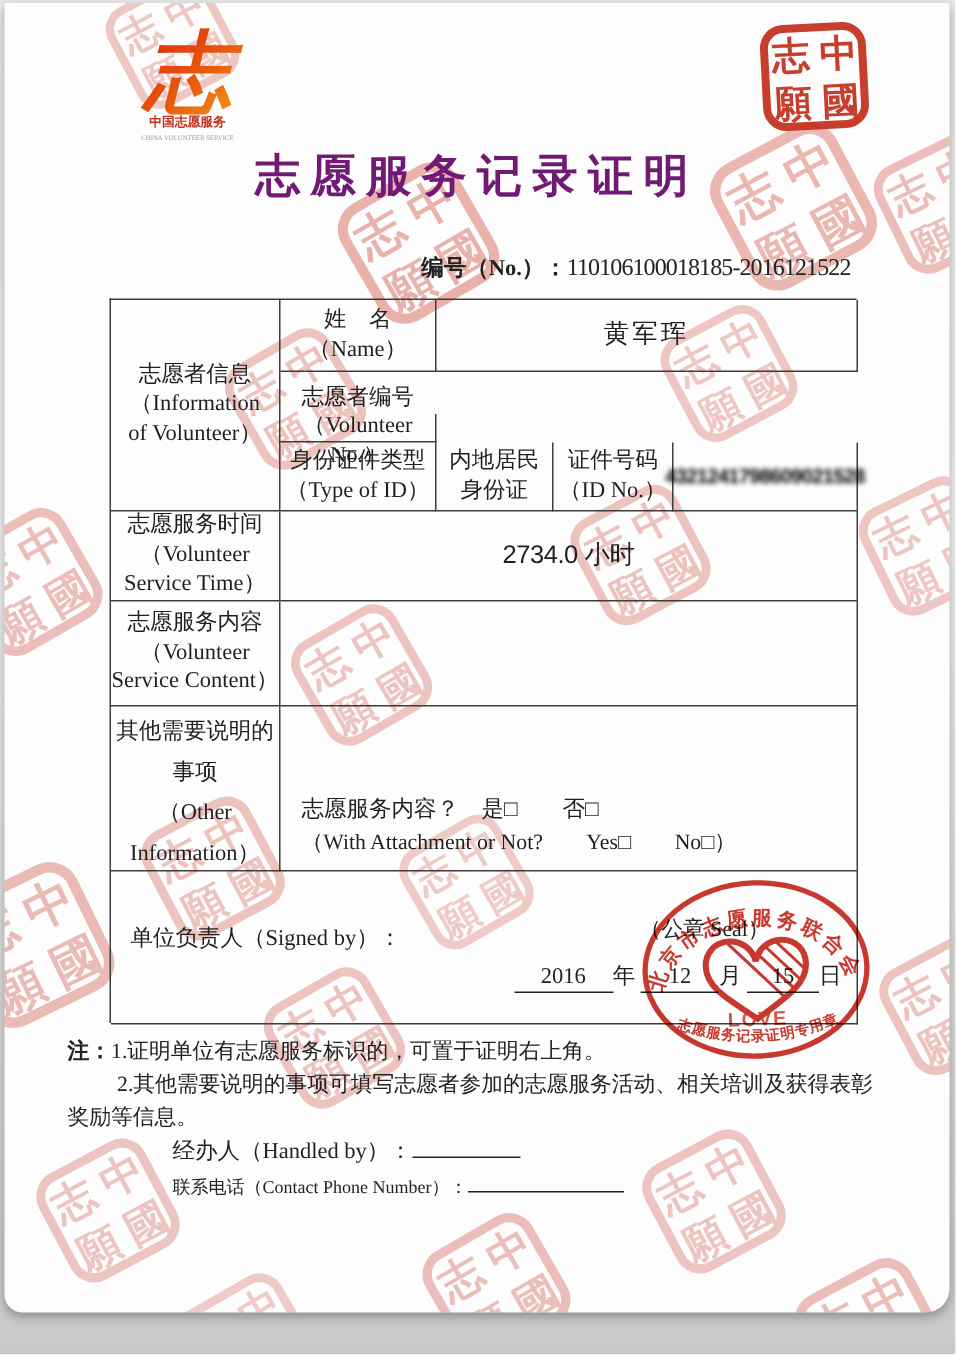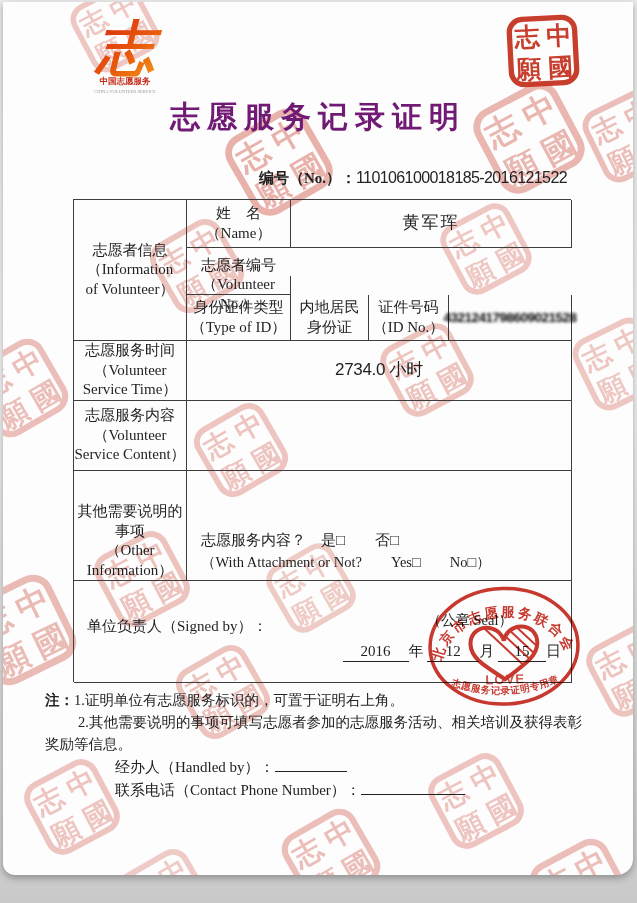--- a/index.html
+++ b/index.html
@@ -15,38 +15,38 @@
   
   .logo { position:absolute; left:70px; top:12px; width:104px; height:84px; }
   .corner-seal { position:absolute; left:502px; top:11px; width:76px; height:76px; transform:rotate(-3deg); opacity:.93; }
   .title { position:absolute; left:0; top:95px; width:100%; text-align:center;
            font-family:"Liberation Sans", sans-serif; font-weight:700; font-size:30px;
            letter-spacing:7px; color:#701a75; }
   .subtitle { position:absolute; left:0; top:140px; width:100%; text-align:center;
               font-size:17px; letter-spacing:.5px; color:#222; }
   .serial { position:absolute; right:66px; top:167px; font-size:15px; white-space:nowrap; }
   .serial .lab { font-weight:700; }
-  .serial .num { font-family:Liberation Sans, sans-serif; font-size:16px; letter-spacing:-.6px; font-weight:500;text-align:right; }
+  .serial .num { font-family:Liberation Serif, serif; font-size:16px; letter-spacing:-.6px; font-weight:500;text-align:right; }
 
   
   .cert-table { position:absolute; left:70px; top:197px; width:498px; height:483px;
     display:grid; grid-template-columns:113px 104px 78px 80px 123px;
     grid-template-rows:48px 47px 46px 60px 70px 110px 102px;
     border-top:1.4px solid #3d3d3d; border-left:1.4px solid #3d3d3d; }
   .cell { border-right:1.4px solid #3d3d3d; border-bottom:1.4px solid #3d3d3d;
     display:flex; flex-direction:column; align-items:center; justify-content:center;
     text-align:center; font-size:15px; line-height:1.3; color:#1f1f1f; }
   .c-info   { grid-area:1/1/4/2; }
   .c-nameL  { grid-area:1/2/2/3; } .c-nameV { grid-area:1/3/2/6; }
   .c-vnoL   { grid-area:2/2/3/3;margin-top:28px; } .c-vnoV  { grid-area:2/3/3/6; }
   .c-idL    { grid-area:3/2/4/3; } .c-idT   { grid-area:3/3/4/4; }
   .c-idnL   { grid-area:3/4/4/5; } .c-idnV  { grid-area:3/5/4/6; }
   .c-timeL  { grid-area:4/1/5/2; } .c-timeV { grid-area:4/2/5/6; }
   .c-contL  { grid-area:5/1/6/2; } .c-contV { grid-area:5/2/6/6; }
-  .c-othL   { grid-area:6/1/7/2; justify-content:flex-end; padding-top:8px; }
+  .c-othL   { grid-area:6/1/7/2; justify-content:space-between; padding-top:8px; }
   .c-othV   { grid-area:6/2/7/6; justify-content:flex-end; align-items:flex-start;
               padding:0 0 8px 14px; text-align:left; }
   .c-sign   { grid-area:7/1/8/6; position:relative; display:block; }
   .vval { font-family:"Liberation Sans", sans-serif; font-size:17px; letter-spacing:-.3px; }
   .name-v { font-size:17px; letter-spacing:2px; }
   .idn-v { font-family:"Liberation Sans", sans-serif; font-weight:700; font-size:13.5px;
            letter-spacing:-.5px; filter:blur(1.6px) contrast(1.4); color:#111; }
   .att1 { font-size:15px; } .att2 { font-size:14.5px; margin-top:3px; }
 
   .signed-by { position:absolute; left:13px; top:36px; font-size:15px; }
@@ -59,21 +59,21 @@
   
   .oval-seal { position:absolute; left:423px; top:582px; width:156px; height:124px;
                mix-blend-mode:multiply; opacity:.92; transform:rotate(-2deg); }
 
   
   .note1 { position:absolute; left:42px; top:689px; font-size:14.5px; }
   .note1 b { font-weight:700; }
   .note2 { position:absolute; left:75px; top:711px; font-size:14.5px; }
   .note3 { position:absolute; left:42px; top:733px; font-size:14.5px; }
   .handled { position:absolute; left:112px; top:756px; font-size:15px; }
-  .contact { position:absolute; left:112px; top:779px; font-size:15px; }
+  .contact { position:absolute; left:112px; top:779px; font-size:12px; }
   .blank { display:inline-block; border-bottom:1.5px solid #222; height:14px; vertical-align:baseline; }
   .blank-h { width:72px; } .blank-c { width:104px; }
 </style>
 </head>
 <body>
 
 <svg width="0" height="0" style="position:absolute" aria-hidden="true">
   <defs>
     <g id="stampG">
       <rect x="7" y="7" width="86" height="86" rx="17" fill="none" stroke="#c5301e" stroke-width="7"></rect>

